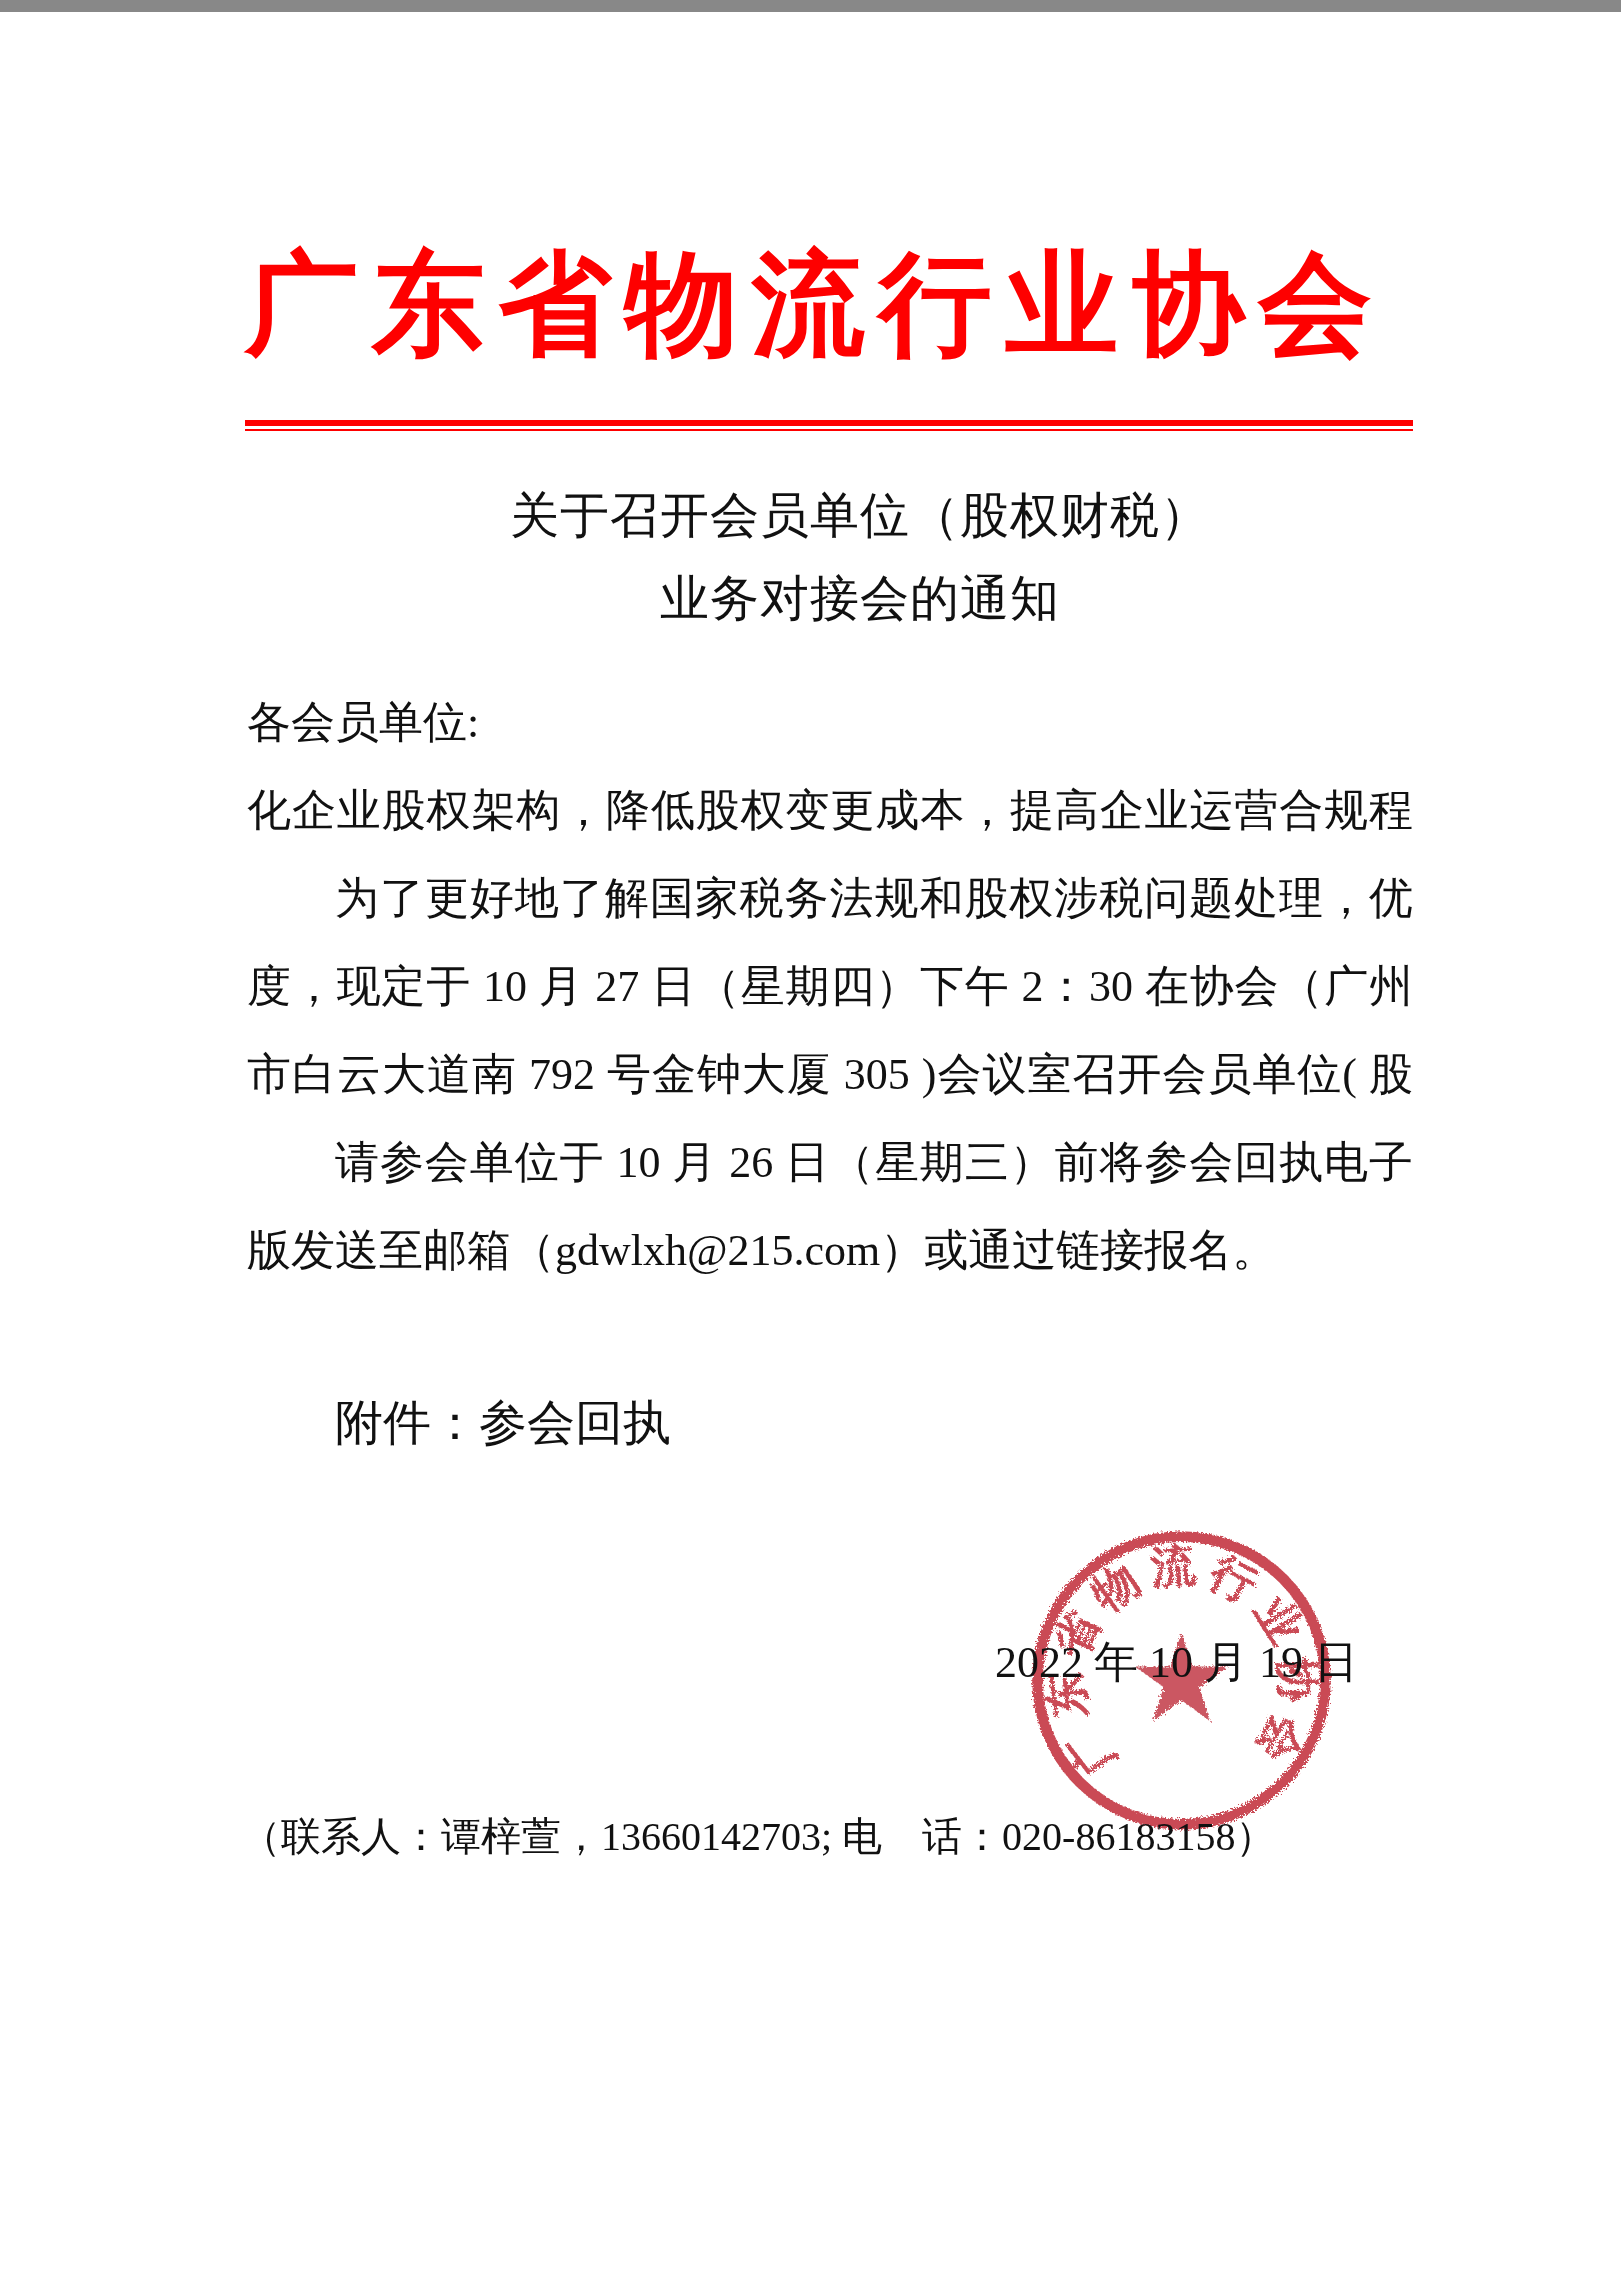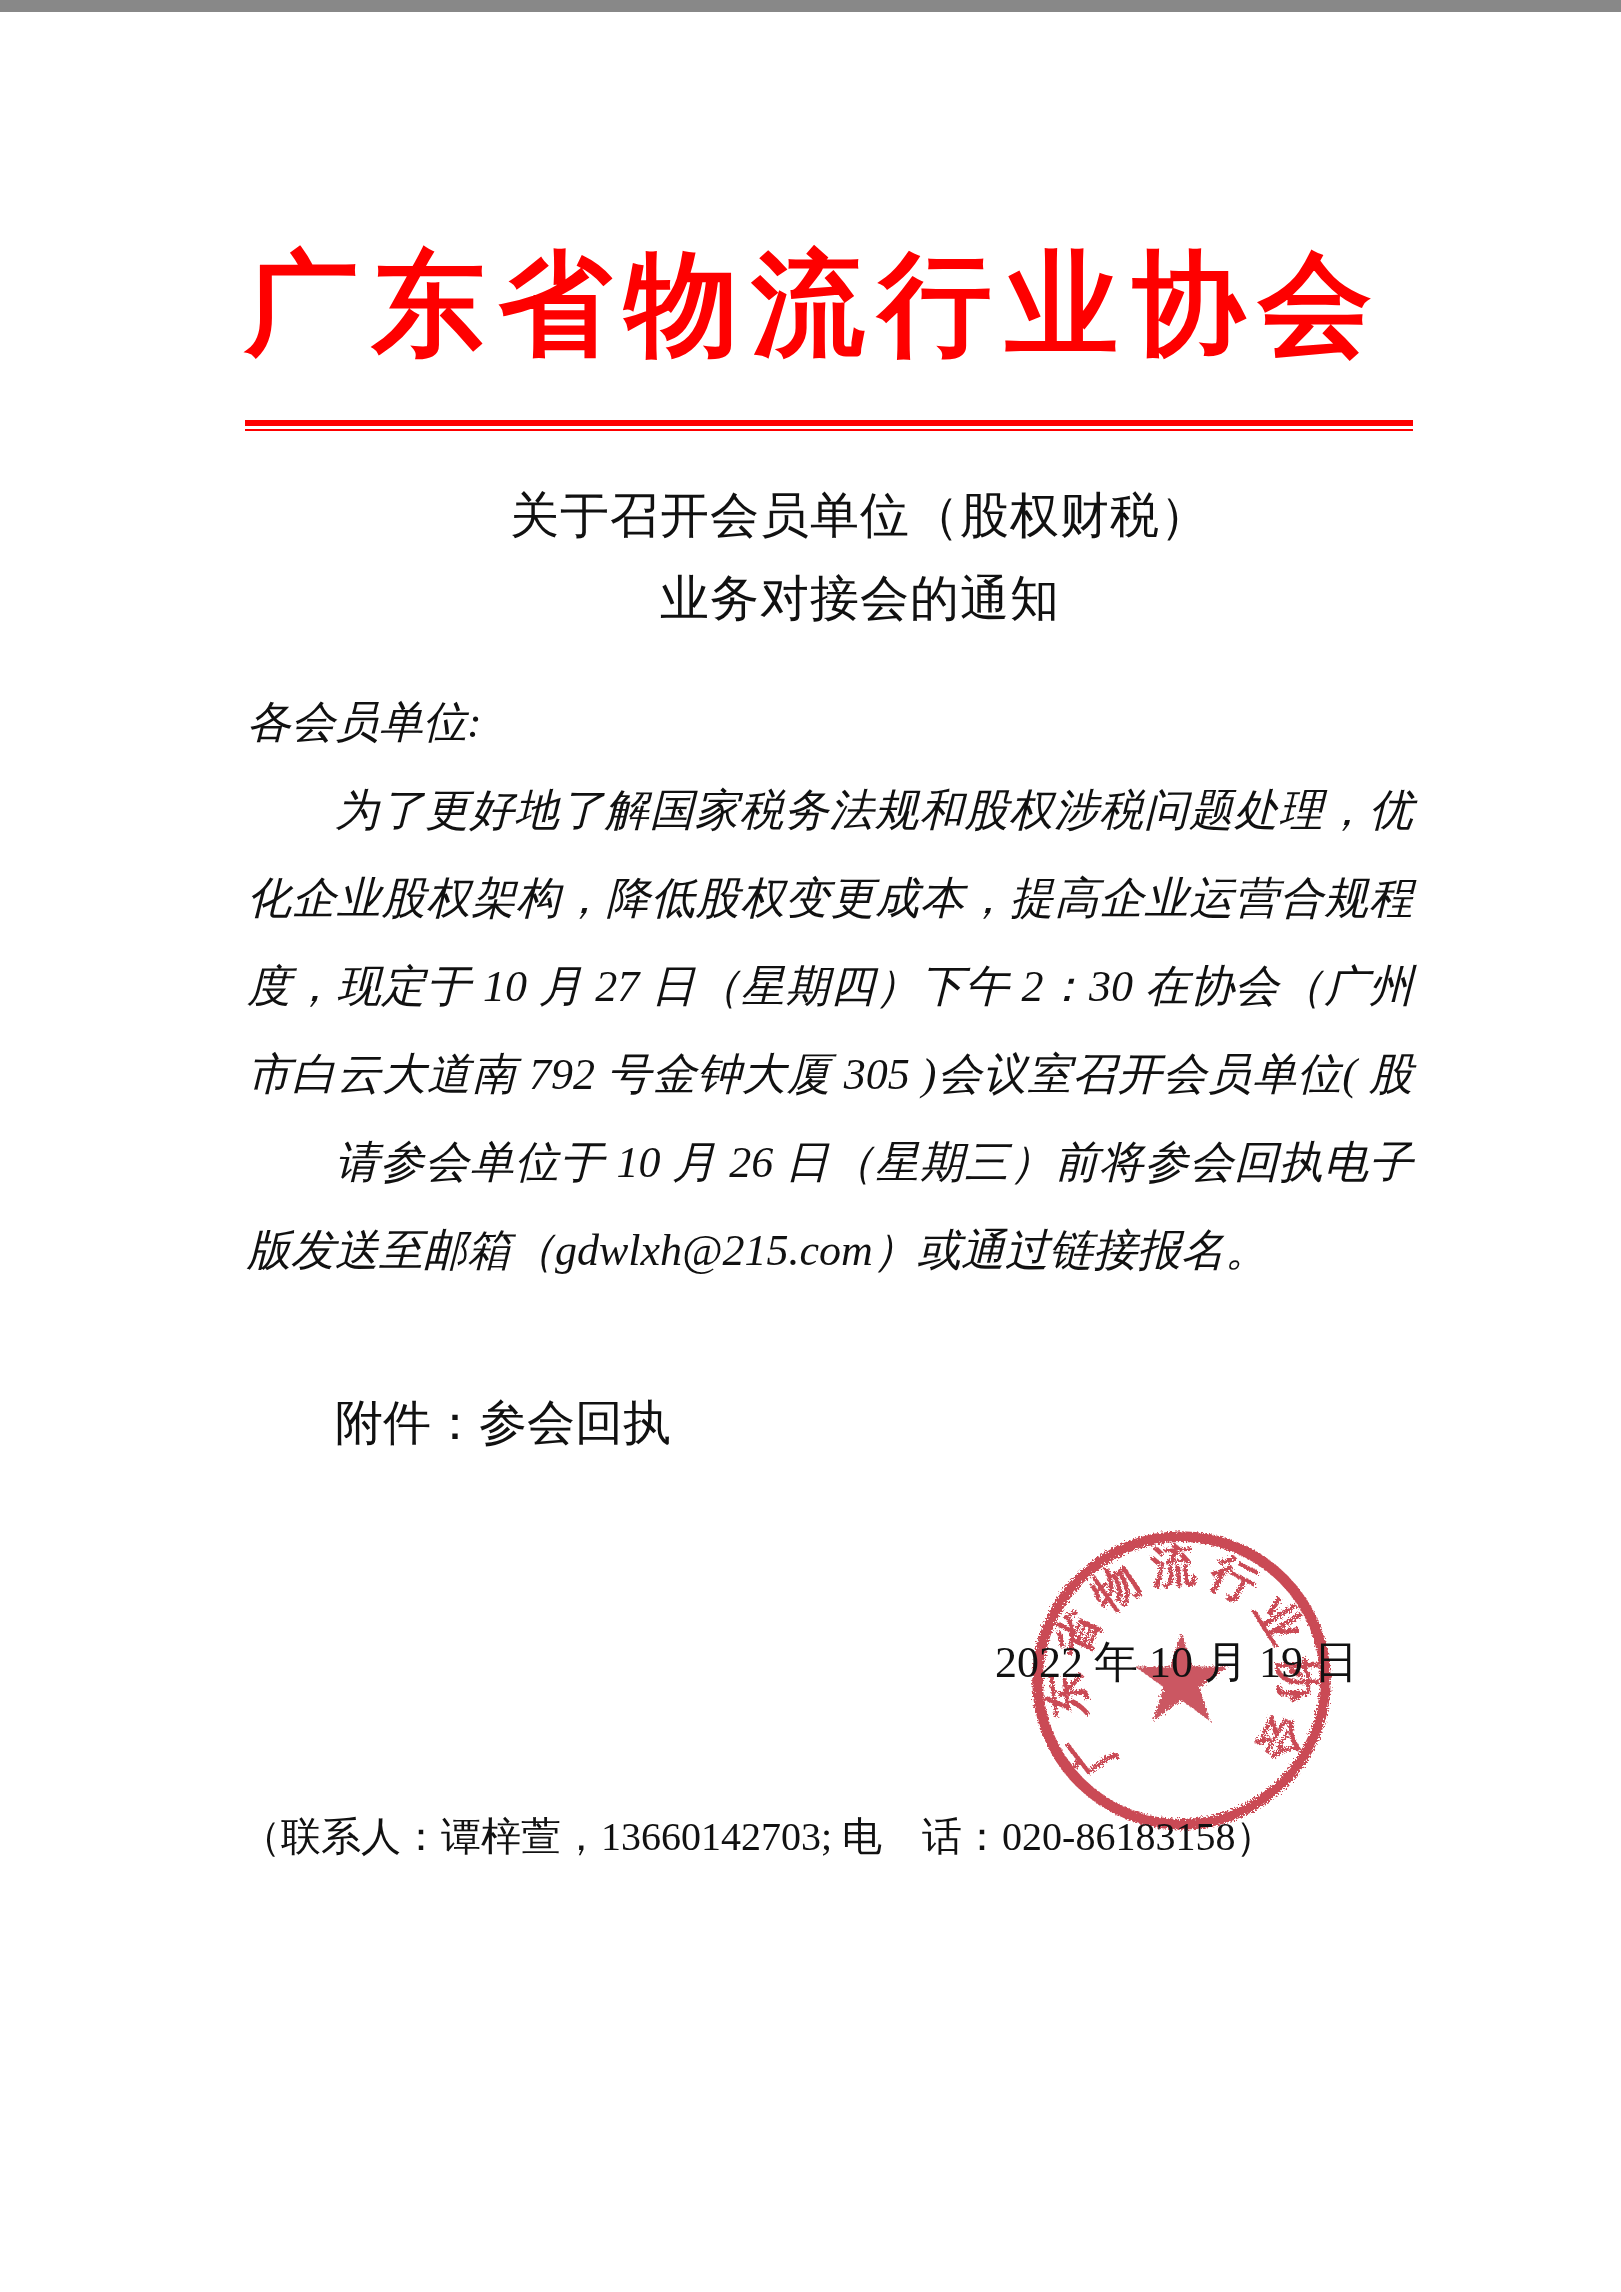--- a/index.html
+++ b/index.html
@@ -40,21 +40,20 @@
     line-height:83px;
     font-weight:normal;
     letter-spacing:1px;
   }
   .body-text{
     position:absolute;
     left:247px;top:667px;
     width:1166px;
     font-size:44px;
     line-height:88px;
-    font-style:italic;
   }
   .body-text .line{height:88px;white-space:nowrap;}
   .body-text .line.just{
     white-space:normal;
     text-align:justify;
     text-align-last:justify;
   }
   .body-text .line.indent{text-indent:88px;}
   .attachment{
     position:absolute;
@@ -95,22 +94,22 @@
 
   <div class="rule"></div>
 
   <div class="doc-title">
     <div>关于召开会员单位（股权财税）</div>
     <div>业务对接会的通知</div>
   </div>
 
   <div class="body-text" id="body-lines">
       <div class="line">各会员单位:</div>
+      <div class="line just">化企业股权架构，降低股权变更成本，提高企业运营合规程</div>
       <div class="line indent just">为了更好地了解国家税务法规和股权涉税问题处理，优</div>
-      <div class="line just">化企业股权架构，降低股权变更成本，提高企业运营合规程</div>
       <div class="line just">度，现定于 10 月 27 日（星期四）下午 2：30 在协会（广州</div>
       <div class="line just">市白云大道南 792 号金钟大厦 305 )会议室召开会员单位( 股</div>
       <div class="line indent just">请参会单位于 10 月 26 日（星期三）前将参会回执电子</div>
       <div class="line">版发送至邮箱（gdwlxh@215.com）或通过链接报名。</div>
     </div>
 
   <div class="attachment">附件：参会回执</div>
 
   <svg class="stamp" viewBox="0 0 332 332" xmlns="http://www.w3.org/2000/svg">
     <defs>

